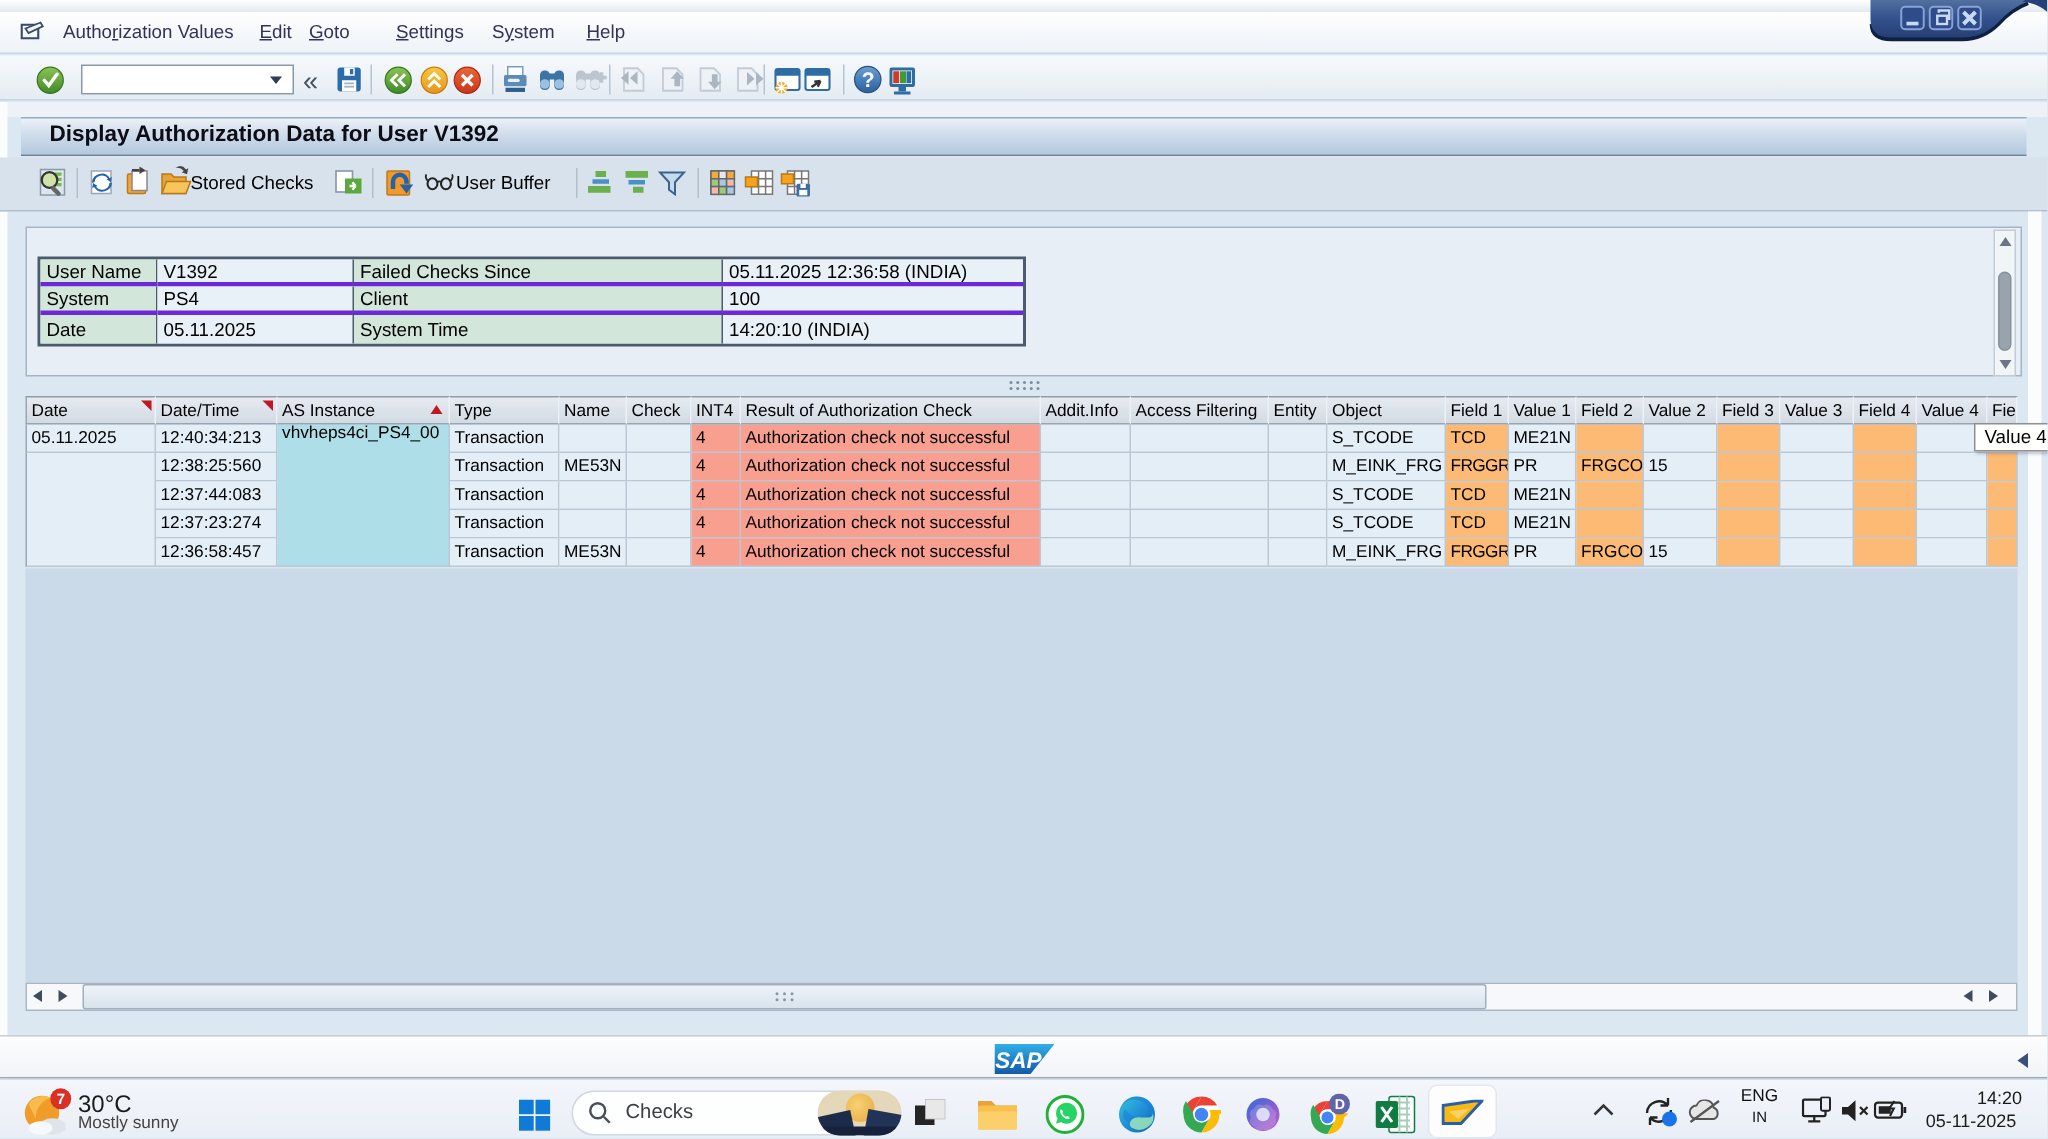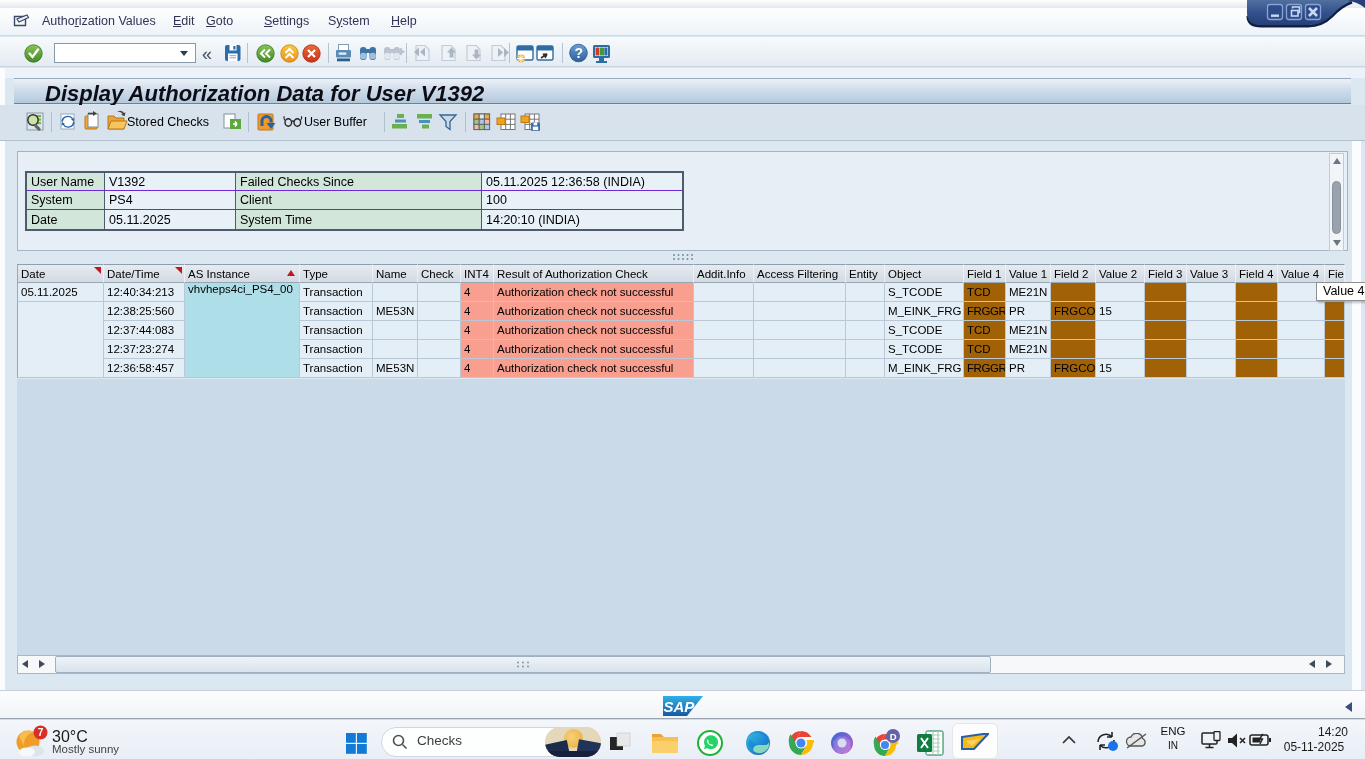--- a/index.html
+++ b/index.html
@@ -4,43 +4,43 @@
 *{margin:0;padding:0;box-sizing:border-box}
 html,body{width:1365px;height:759px;overflow:hidden}
 body{font-family:"Liberation Sans",sans-serif;position:relative;background:#dbe7f1;font-size:13px}
 .abs{position:absolute}
 .topstrip{left:0;top:0;width:1365px;height:8px;background:linear-gradient(#ffffff,#e2e9f0)}
 .menubar{left:0;top:8px;width:1365px;height:28px;background:linear-gradient(#fdfeff,#eef3f8);border-bottom:1px solid #cfd8e2}
 .menubar>span{position:absolute;top:6px;font-size:12.5px;color:#333355;white-space:nowrap}
 .toolbar{left:0;top:37px;width:1365px;height:30px;background:linear-gradient(#f7fafc,#e4ebf2);border-bottom:1px solid #c9d3dd}
 .gapband{left:0;top:68px;width:1365px;height:10px;background:#edf2f8}
 .titlebar{left:14px;top:78px;width:1337px;height:26px;background:linear-gradient(#ecf1f7,#cfdceb 45%,#b4c9dd);border-top:1px solid #98abc0;border-bottom:1px solid #6c8096}
-.titlebar b{position:absolute;left:31px;top:2px;font-size:22px;font-style:italic;color:#0d0d16;letter-spacing:0px}
+.titlebar b{position:absolute;left:19px;top:2px;font-size:15px;color:#0d0d16;letter-spacing:0px}
 .apptoolbar{left:0;top:105px;width:1365px;height:36px;background:#d8e2ec;border-bottom:1px solid #b3bfcc}
 .leftwhite{left:0;top:68px;width:5px;height:651px;background:#fbfcfd}
 .rightwhite{left:1352px;top:141px;width:9px;height:549px;background:#fbfcfd}
 .paneltop{left:17px;top:151px;width:1331px;height:100px;background:#e8eef5;border:1px solid #a3b4c4}
 table.info{position:absolute;left:25px;top:171px;width:647px;border-collapse:separate;border-spacing:0;table-layout:fixed;font-size:12.5px;color:#000}
-table.info td{border-right:1px solid #4d5b6e;border-bottom:1px solid #6d28d9;height:18px;padding:0 0 0 4px;white-space:nowrap;overflow:hidden}
+table.info td{border-right:1px solid #4d5b6e;border-bottom:3px solid #6d28d9;height:18px;padding:0 0 0 4px;white-space:nowrap;overflow:hidden}
 table.info tr:last-child td{border-bottom:none}
 table.info td:last-child{border-right:none}
 table.info{border:2px solid #4d5b6e}
 td.lg{background:#d3e6da}
 td.lv{background:#e9f1f8}
 .tooltip{left:1316px;top:282px;width:52px;height:19px;background:#fffffe;border:1px solid #909090;font-size:12.5px;color:#000;text-align:left;padding-left:6px;line-height:16px;z-index:30;box-shadow:1.5px 1.5px 2px rgba(80,90,110,0.35)}
 .statusbar{left:0;top:690px;width:1365px;height:29px;background:linear-gradient(#fdfdfe,#f1f4f8);border-top:1px solid #c6cfd9;border-bottom:1px solid #9aa5b0}
 .taskbar{left:0;top:719px;width:1365px;height:40px;background:linear-gradient(#f3f6fb,#e9eef6);border-top:1px solid #d4dbe4}
 .u{text-decoration:underline}
 .gridwrap{left:17px;top:264px;width:1328px;height:411px}
 table.grid{position:absolute;left:0;top:0;width:1328px;border-collapse:separate;border-spacing:0;table-layout:fixed;font-size:11.5px;color:#000}
 table.grid td,table.grid th{padding:0 0 0 3px;height:19px;overflow:hidden;white-space:nowrap;border-right:1px solid #bac8d5;border-bottom:1px solid #bac8d5;font-weight:normal;text-align:left}
 table.grid th{background:linear-gradient(#e6ebf0,#d2dae3);border-top:1px solid #8f9dac;border-right:1px solid #edf1f5;border-bottom:1px solid #9aa5b2;position:relative}
 table.grid th:first-child,table.grid td.first{border-left:1px solid #9aa7b5}
 td.c-b{background:#e4eef6}
-td.c-g{background:#a16207}
+td.c-g{background:#fdba74}
 td.c-cy{background:#aedfe9}
 td.c-r{background:#f89f90}
 td.num{text-align:right;padding:0 5px 0 0}
 .gridempty{left:17px;top:379px;width:1328px;height:276px;background:#cbdae8}
 .hscroll{left:17px;top:655px;width:1328px;height:19px;background:#f6f8fa;border:1px solid #aab6c3}
 .wedge{position:absolute;right:2px;top:2px;width:0;height:0;border-top:7px solid #c01822;border-left:7px solid transparent}
 .upmark{position:absolute;right:4px;top:5px;width:0;height:0;border-bottom:6px solid #c01822;border-left:4.5px solid transparent;border-right:4.5px solid transparent}
 </style></head>
 <body>
 <div class="abs topstrip"></div>

